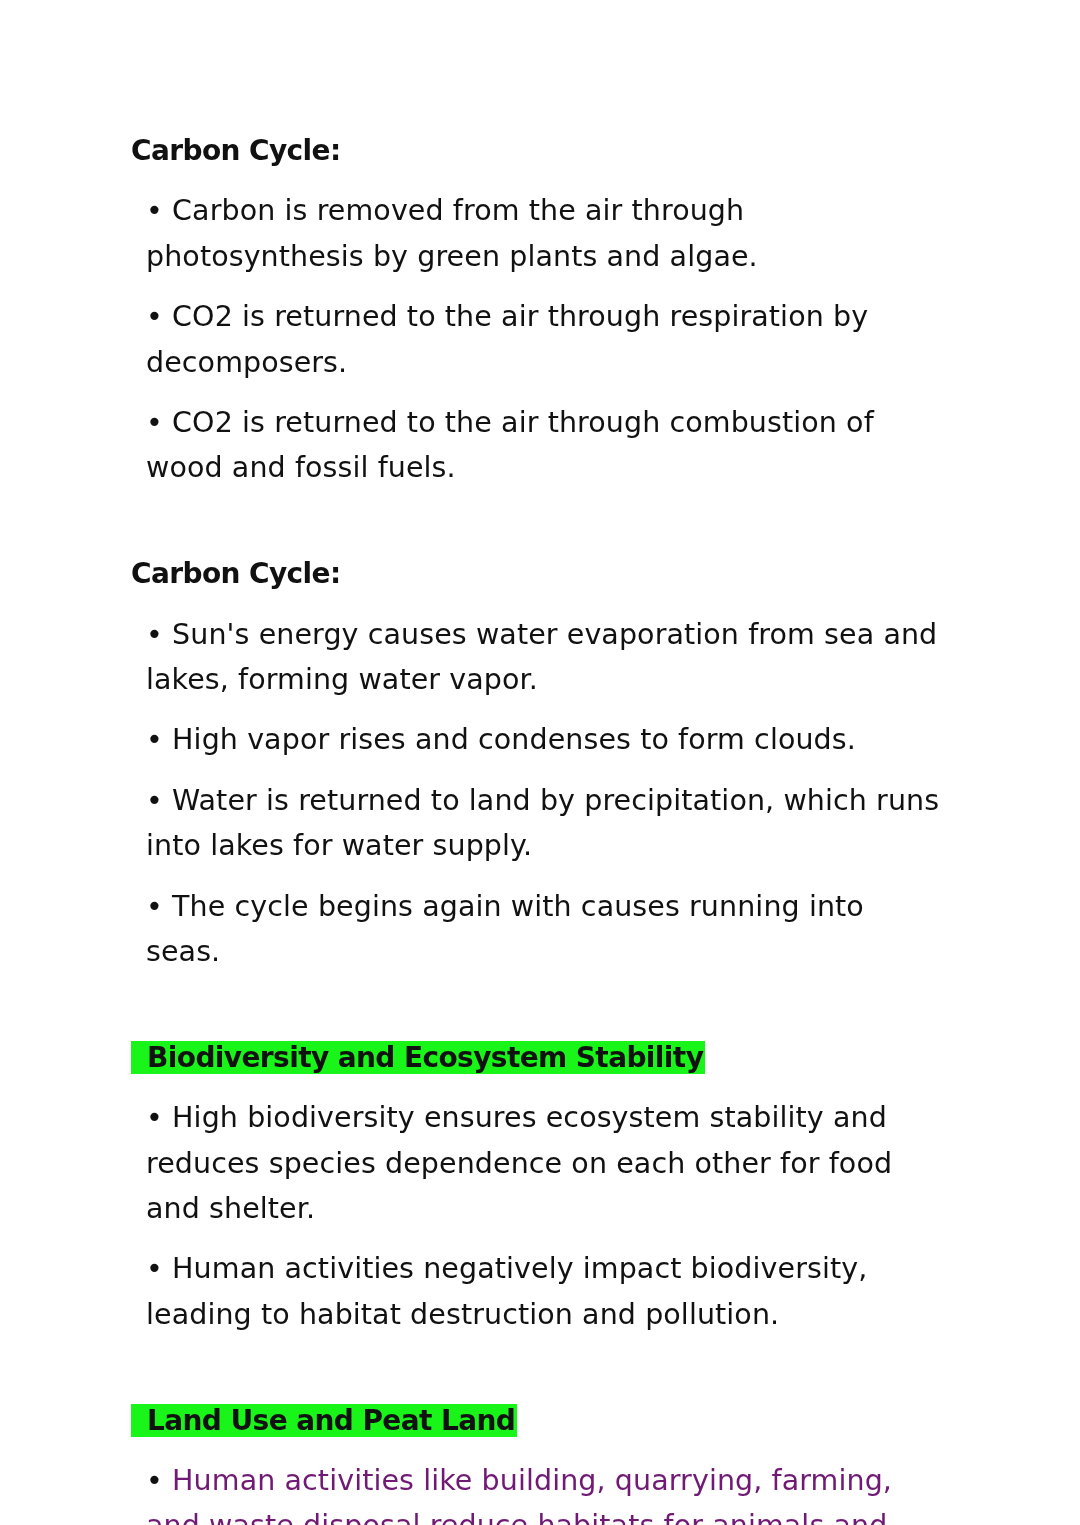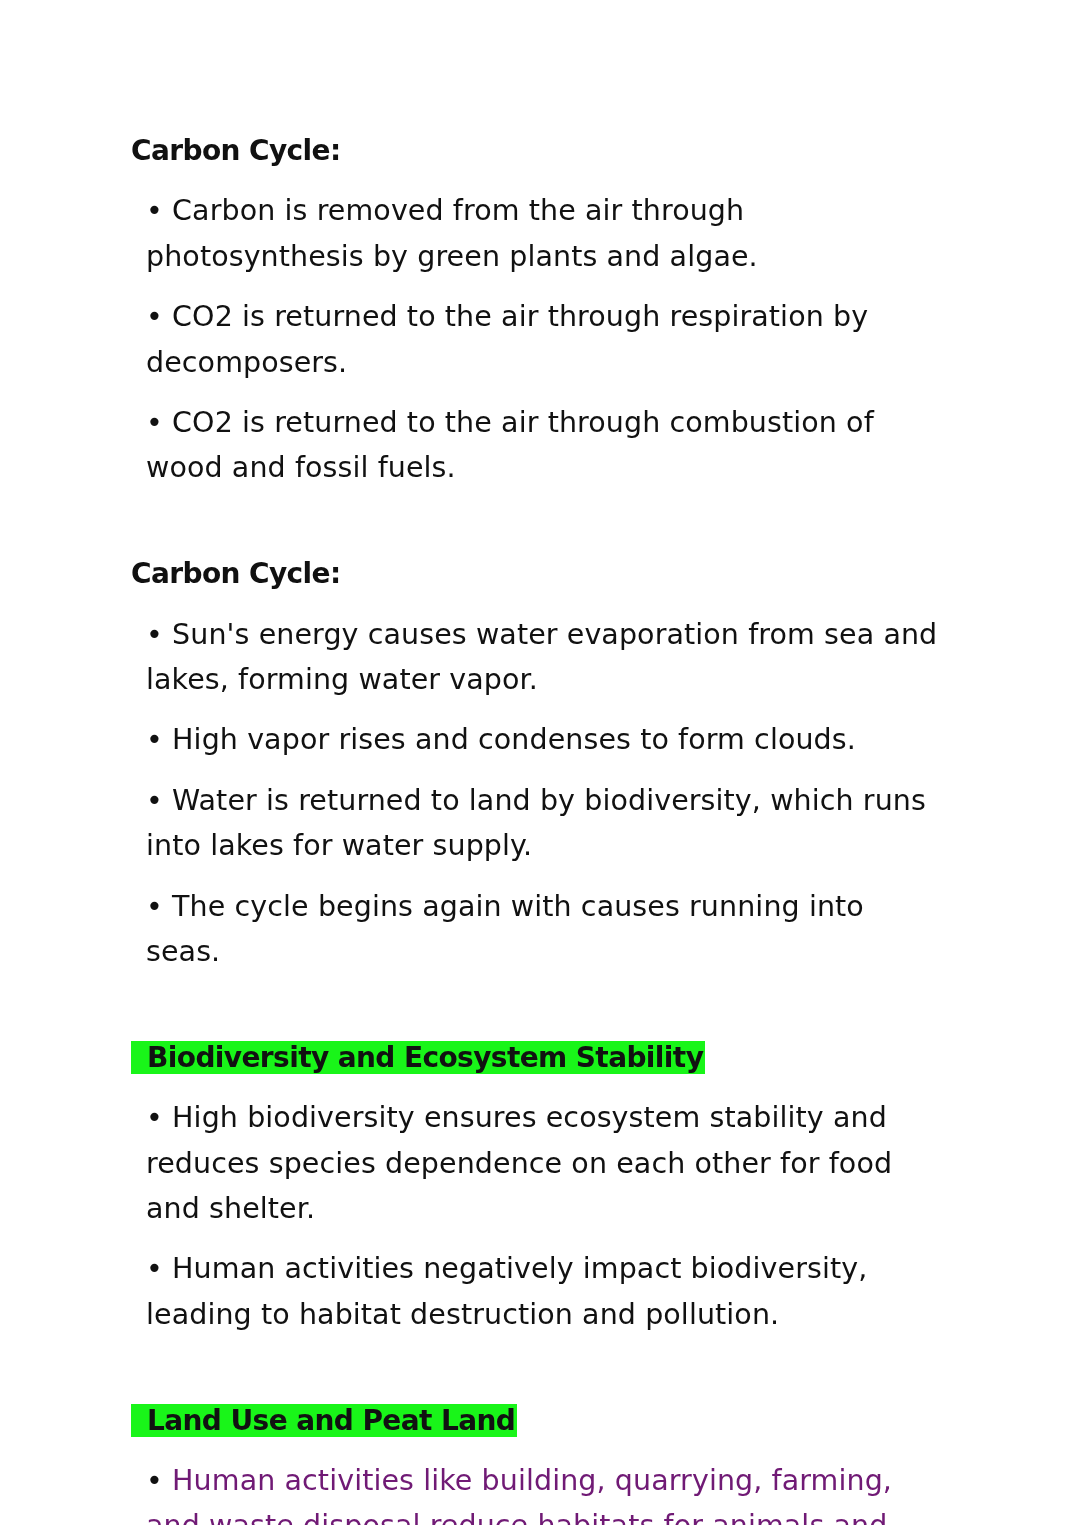--- a/index.html
+++ b/index.html
@@ -32,21 +32,21 @@
   <p class="para"><span class="bullet">•</span> <span>CO2 is returned to the air through respiration by decomposers.</span></p>
   <p class="para"><span class="bullet">•</span> <span>CO2 is returned to the air through combustion of wood and fossil fuels.</span></p>
 
   <div class="gap"></div>
 
   <div class="heading">
     <span>Carbon Cycle:</span>
   </div>
   <p class="para"><span class="bullet">•</span> <span>Sun's energy causes water evaporation from sea and lakes, forming water vapor.</span></p>
   <p class="para"><span class="bullet">•</span> <span>High vapor rises and condenses to form clouds.</span></p>
-  <p class="para"><span class="bullet">•</span> <span>Water is returned to land by biodiversity, which runs into lakes for water supply.</span></p>
+  <p class="para"><span class="bullet">•</span> <span>Water is returned to land by precipitation, which runs into lakes for water supply.</span></p>
   <p class="para"><span class="bullet">•</span> <span>The cycle begins again with causes running into seas.</span></p>
 
   <div class="gap"></div>
 
   <div class="heading">
     <span class="hl">Biodiversity and Ecosystem Stability</span>
   </div>
   <p class="para"><span class="bullet">•</span> <span>High biodiversity ensures ecosystem stability and reduces species dependence on each other for food and shelter.</span></p>
   <p class="para"><span class="bullet">•</span> <span>Human activities negatively impact biodiversity, leading to habitat destruction and pollution.</span></p>
 

